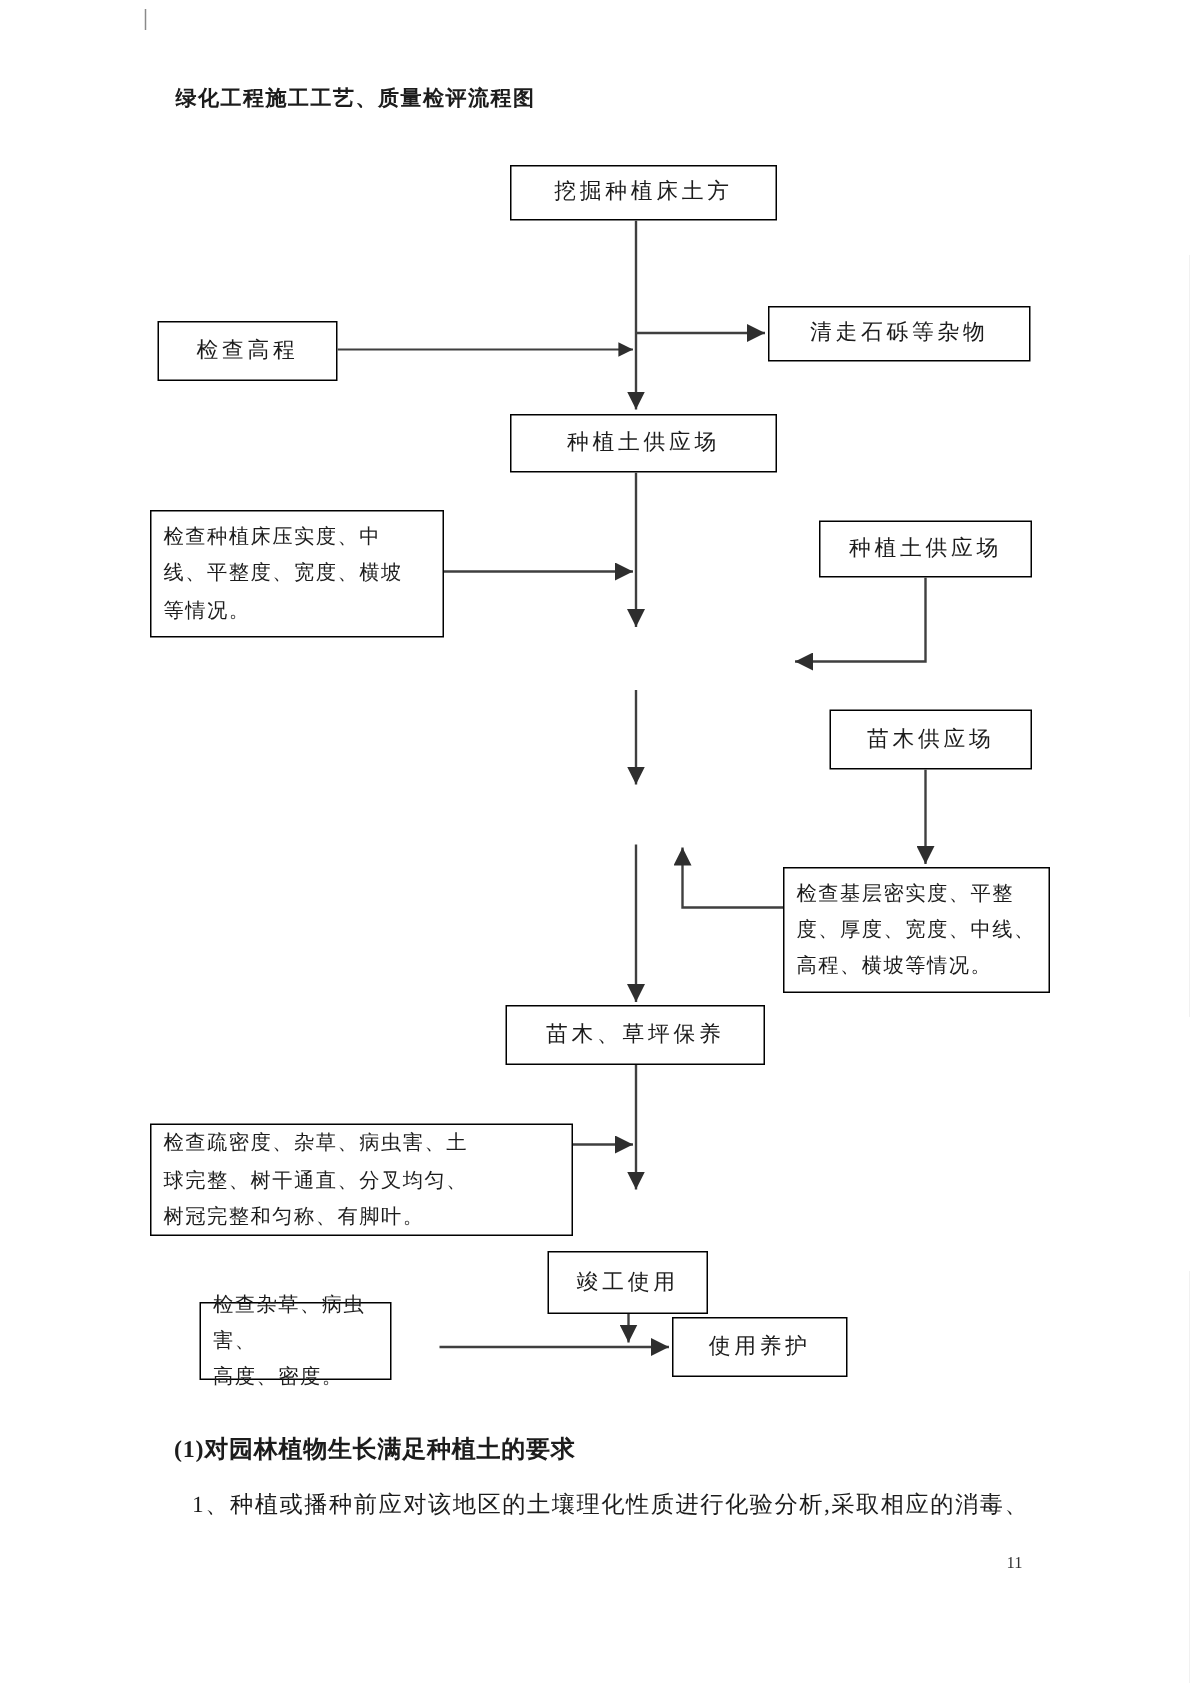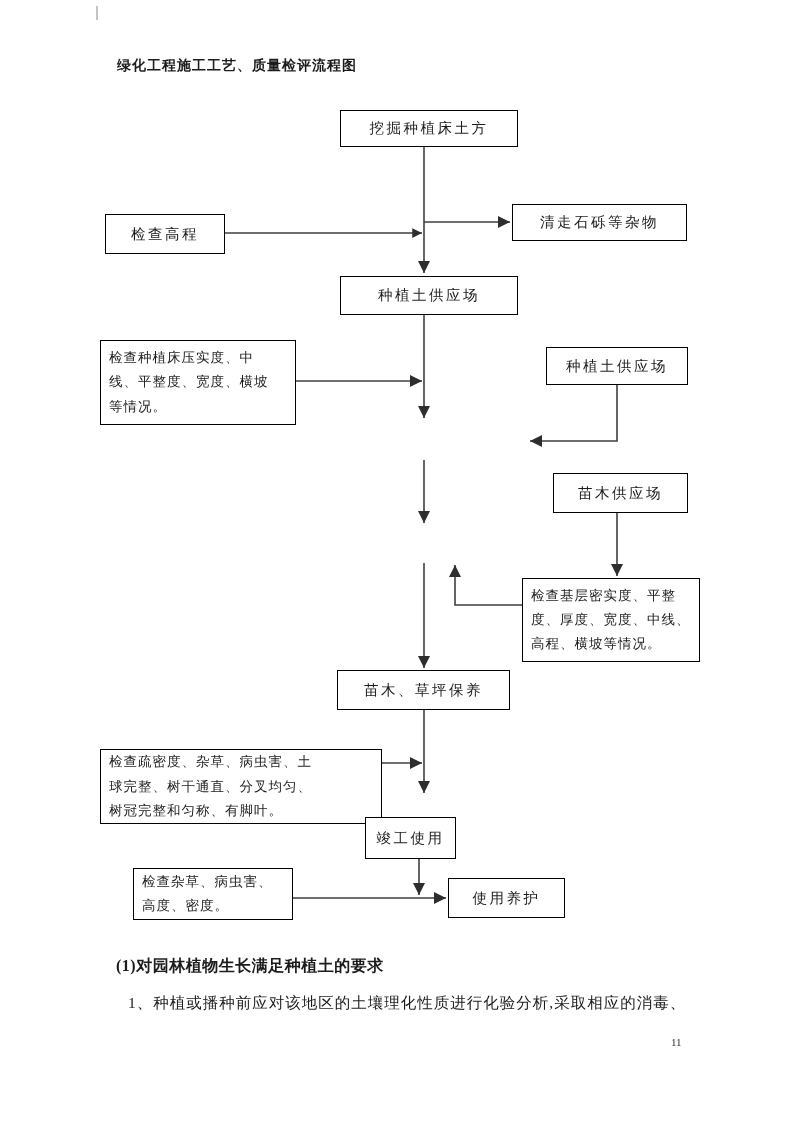--- a/index.html
+++ b/index.html
@@ -117,25 +117,25 @@
   <div class="box" style="left:337px;top:670px;width:173px;height:40px;">
     <span class="box-label">苗木、草坪保养</span>
   </div>
 
   <div class="box multi" style="left:100px;top:705px;width:282px;height:75px;margin-top:44px;">
     <span class="box-label">检查疏密度、杂草、病虫害、土
 球完整、树干通直、分叉均匀、
 树冠完整和匀称、有脚叶。</span>
   </div>
 
-  <div class="box" style="left:365px;top:817px;width:91px;height:42px;">
+  <div class="box" style="left:365px;top:834px;width:107px;height:42px;">
     <span class="box-label">竣工使用</span>
   </div>
 
-  <div class="box multi" style="left:133px;top:868px;width:160px;height:52px;">
+  <div class="box multi" style="left:133px;top:868px;width:128px;height:52px;">
     <span class="box-label">检查杂草、病虫害、
 高度、密度。</span>
   </div>
 
   <div class="box" style="left:448px;top:878px;width:117px;height:40px;">
     <span class="box-label">使用养护</span>
   </div>
 
   <div class="footer-heading">(1)对园林植物生长满足种植土的要求</div>
   <div class="footer-paragraph">1、种植或播种前应对该地区的土壤理化性质进行化验分析,采取相应的消毒、</div>

